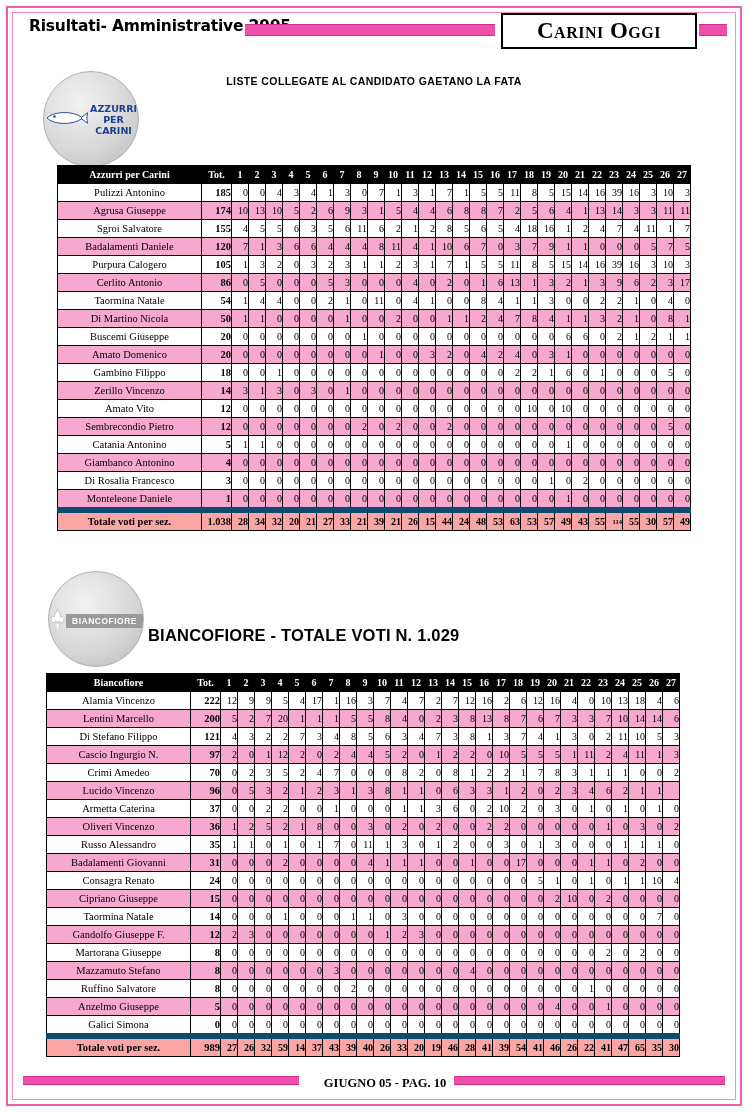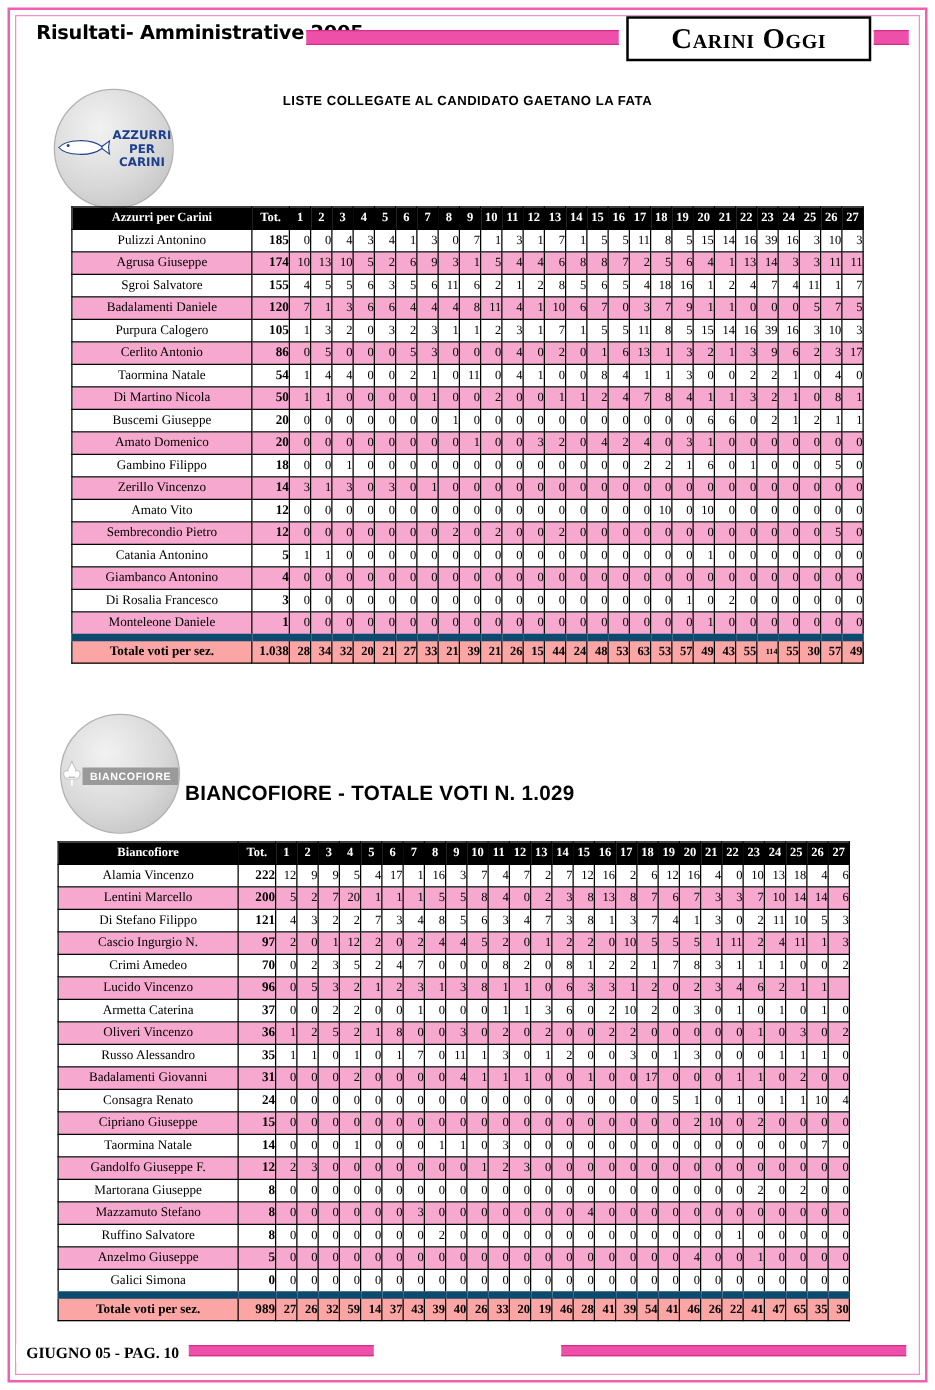--- a/index.html
+++ b/index.html
@@ -190,22 +190,22 @@
     font-weight:bold;
     border-top:6px solid #0c4a6e;
   }
   tr.total td.name { font-weight:bold; }
   tr.total td.num { font-weight:bold; }
   td.tiny { font-size:6.5px; }
 
   
   .footer {
     position:absolute;
-    left:0; bottom:8px; width:100%;
-    text-align:left;
+    left:11px; bottom:8px; width:100%;
+    text-align:center;
   }
   .footer-text {
     font-family:"Liberation Serif", serif;
     font-size:12.5px;
     font-weight:bold;
     color:#000;
     background:#ffffff;
     padding:0 8px;
     position:relative;
     z-index:2;

